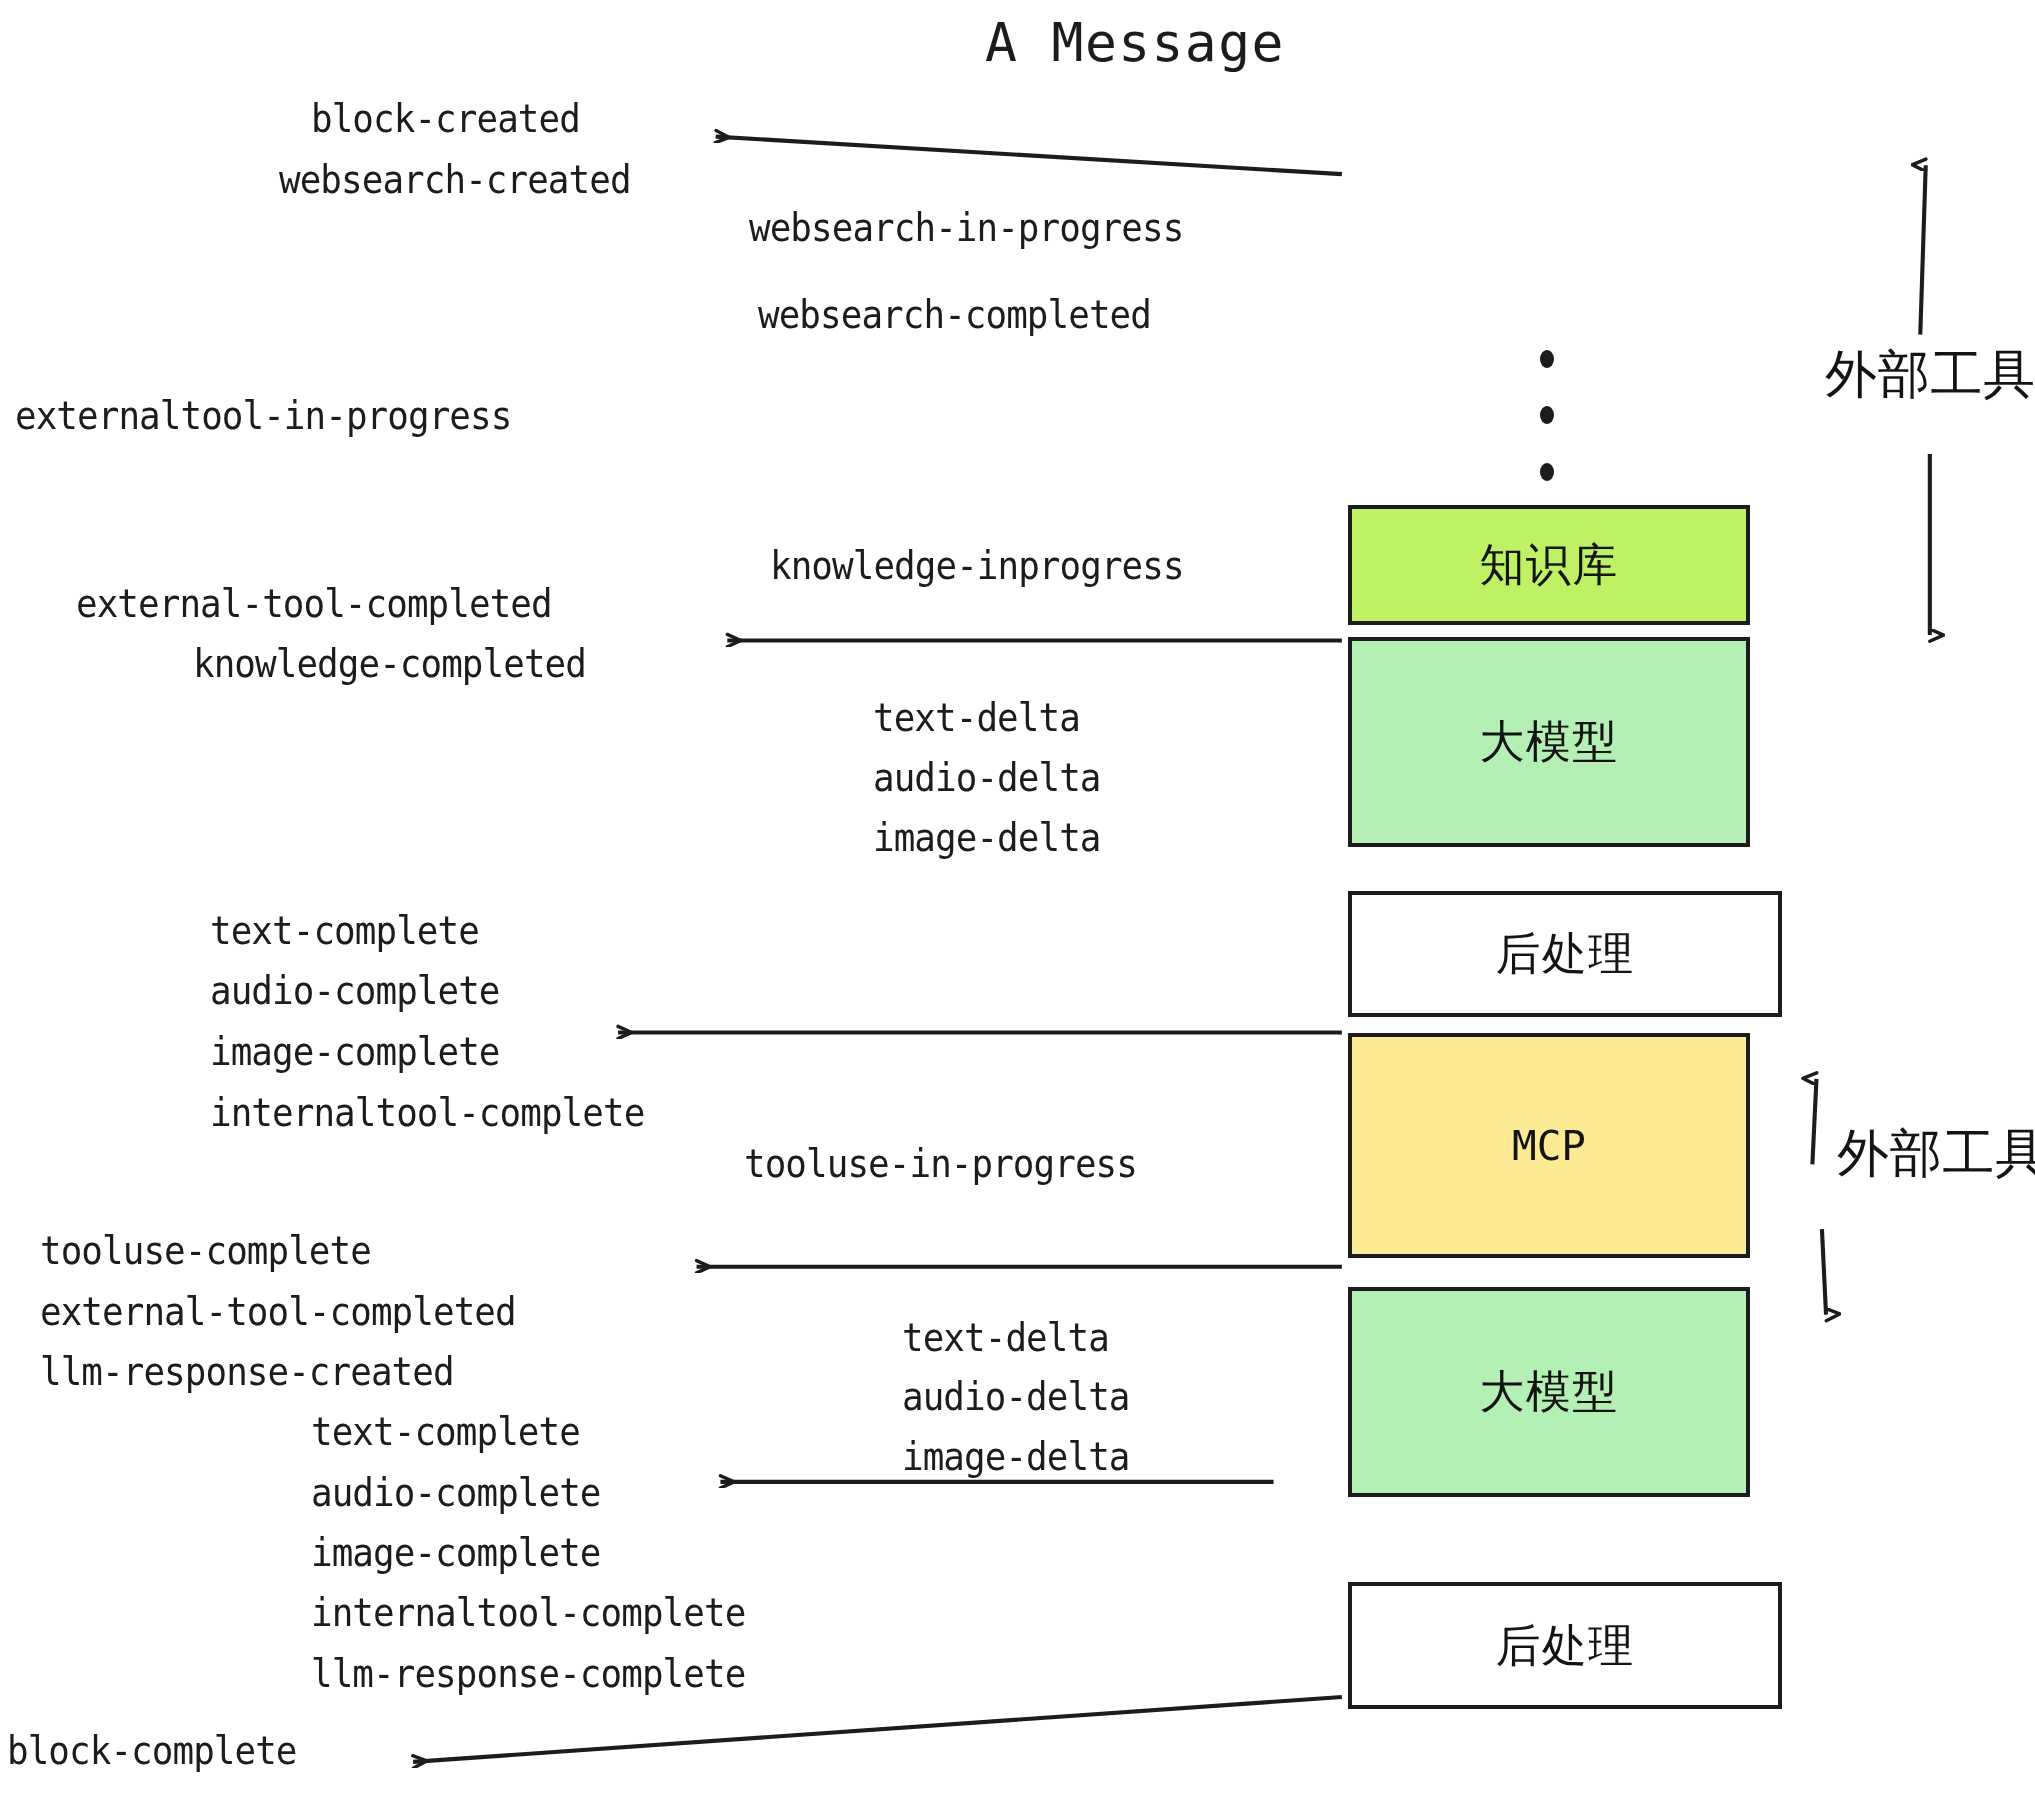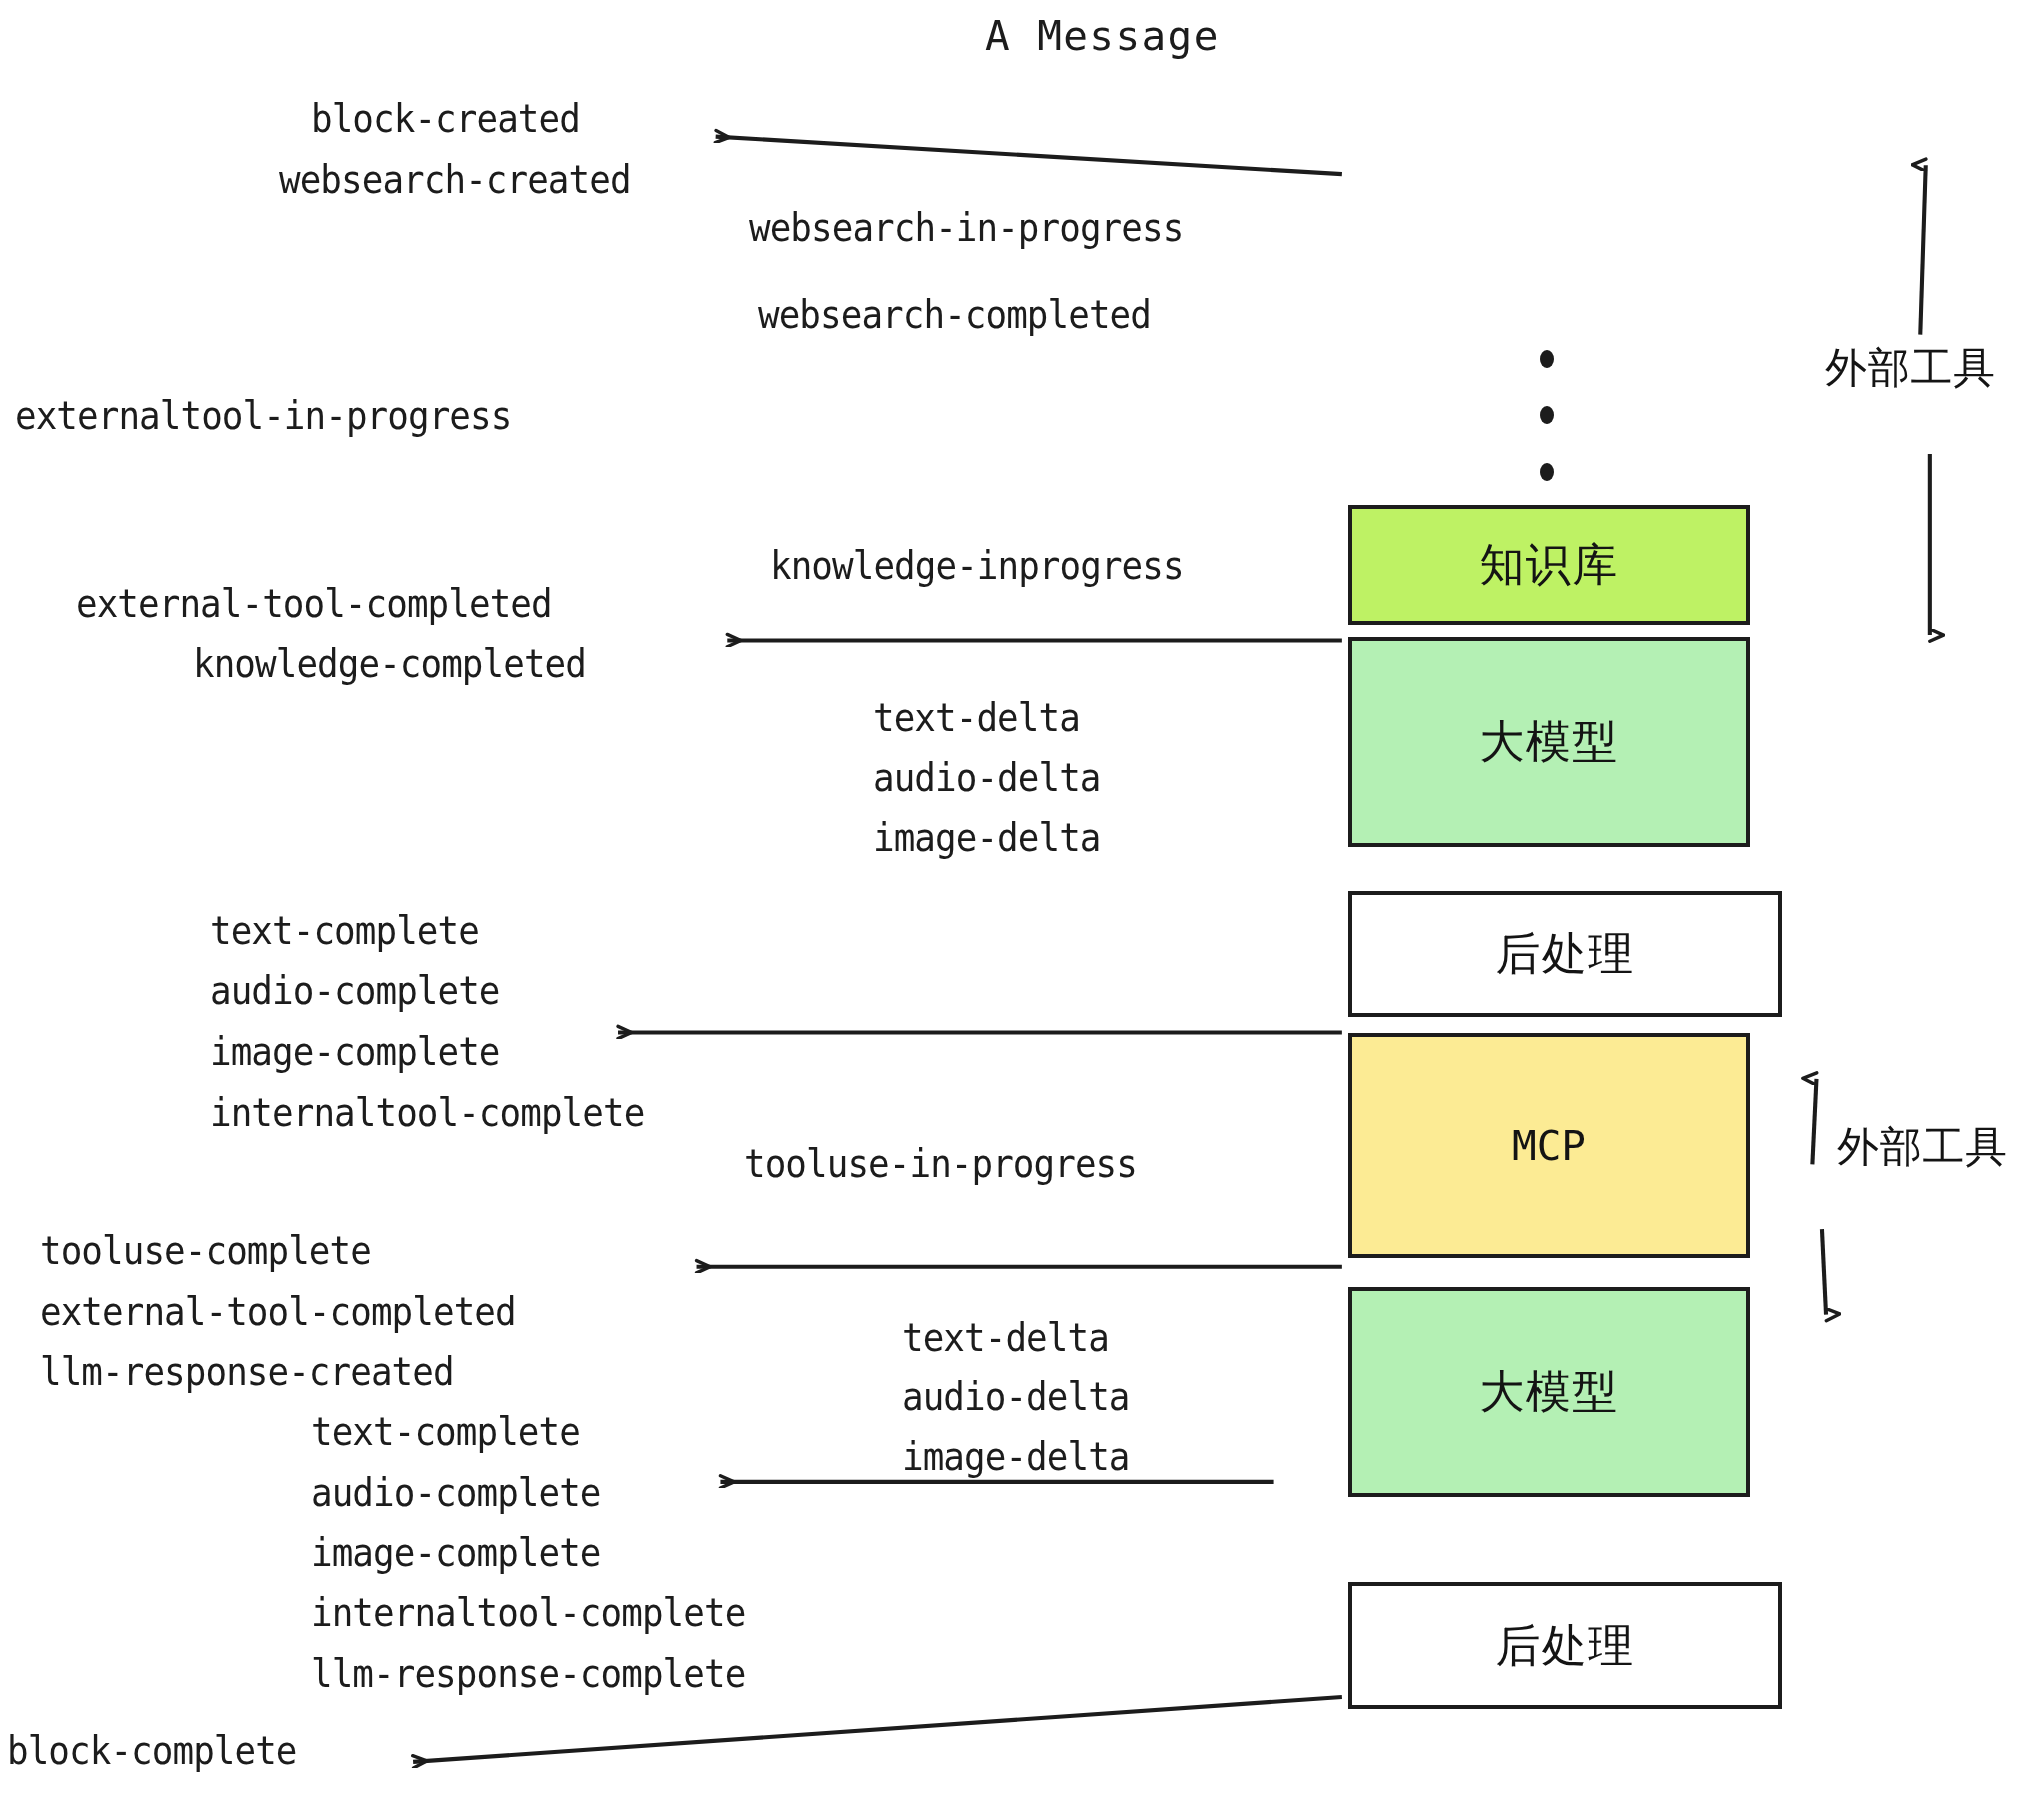--- a/index.html
+++ b/index.html
@@ -23,21 +23,21 @@
     font-size: 39px;
     letter-spacing: -1px;
     color: #1c1c1c;
     white-space: nowrap;
     transform: scaleX(0.92);
     transform-origin: left center;
   }
   .title {
     position: absolute;
     font-family: "DejaVu Sans Mono", "Liberation Mono", monospace;
-    font-size: 41px;
+    font-size: 53px;
     letter-spacing: 1.4px;
     color: #1c1c1c;
     white-space: nowrap;
   }
   .nodebox {
     position: absolute;
     box-sizing: border-box;
     border: 4.8px solid #1c1c1c;
     display: flex;
     align-items: center;
@@ -53,21 +53,21 @@
   .nodebox .enlabel {
     font-family: "DejaVu Sans Mono", "Liberation Mono", monospace;
     font-size: 41px;
     color: #141414;
     letter-spacing: 0px;
     white-space: nowrap;
   }
   .sidelabel {
     position: absolute;
     font-family: "DejaVu Sans", "Liberation Sans", sans-serif;
-    font-size: 42px;
+    font-size: 52px;
     color: #141414;
     letter-spacing: 0.7px;
     white-space: nowrap;
   }
   .dot {
     position: absolute;
     width: 13.7px;
     height: 18px;
     background: #1c1c1c;
     border-radius: 50%;

